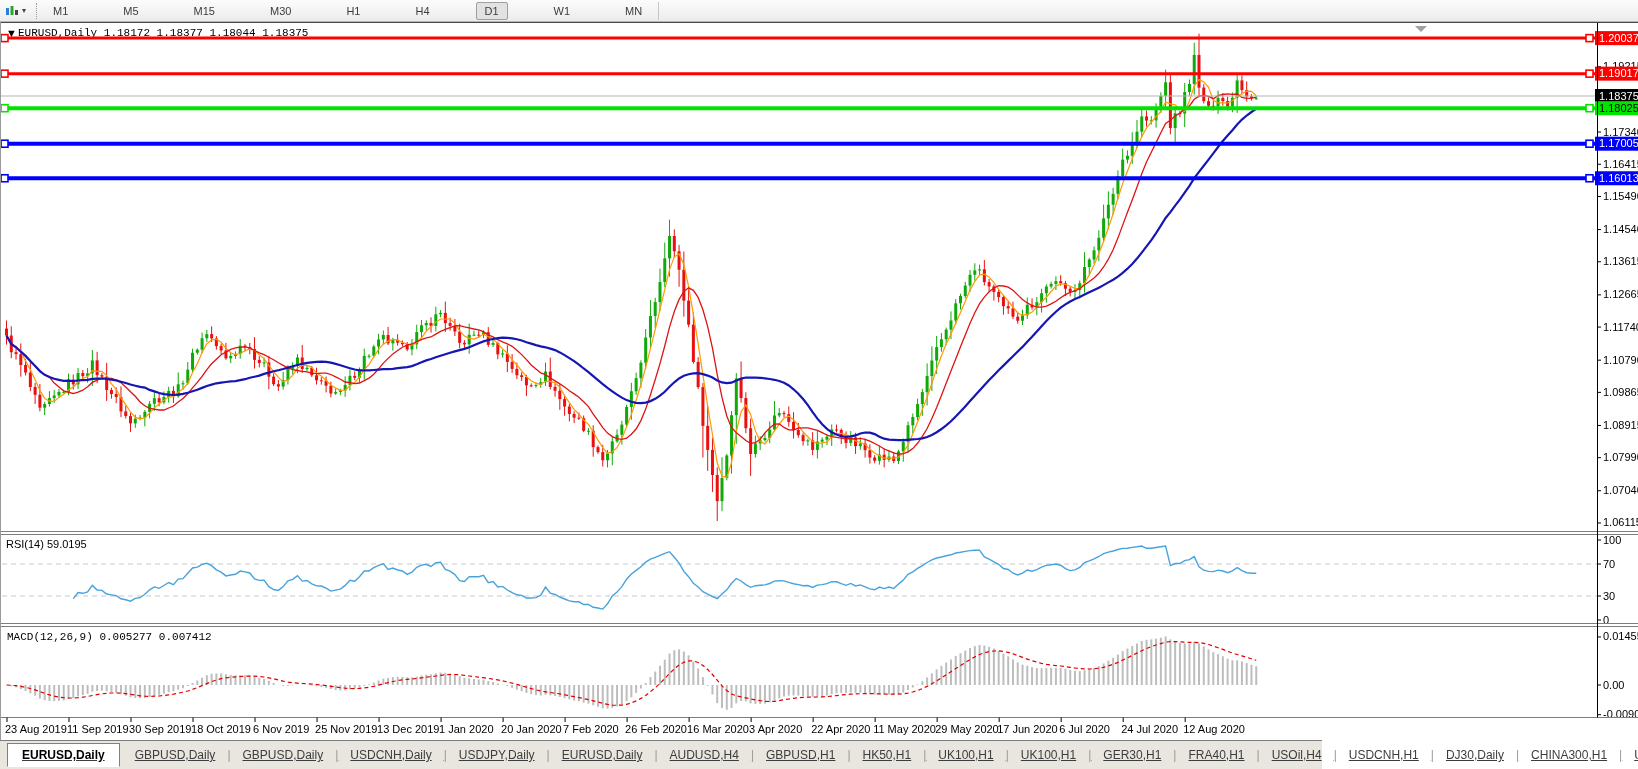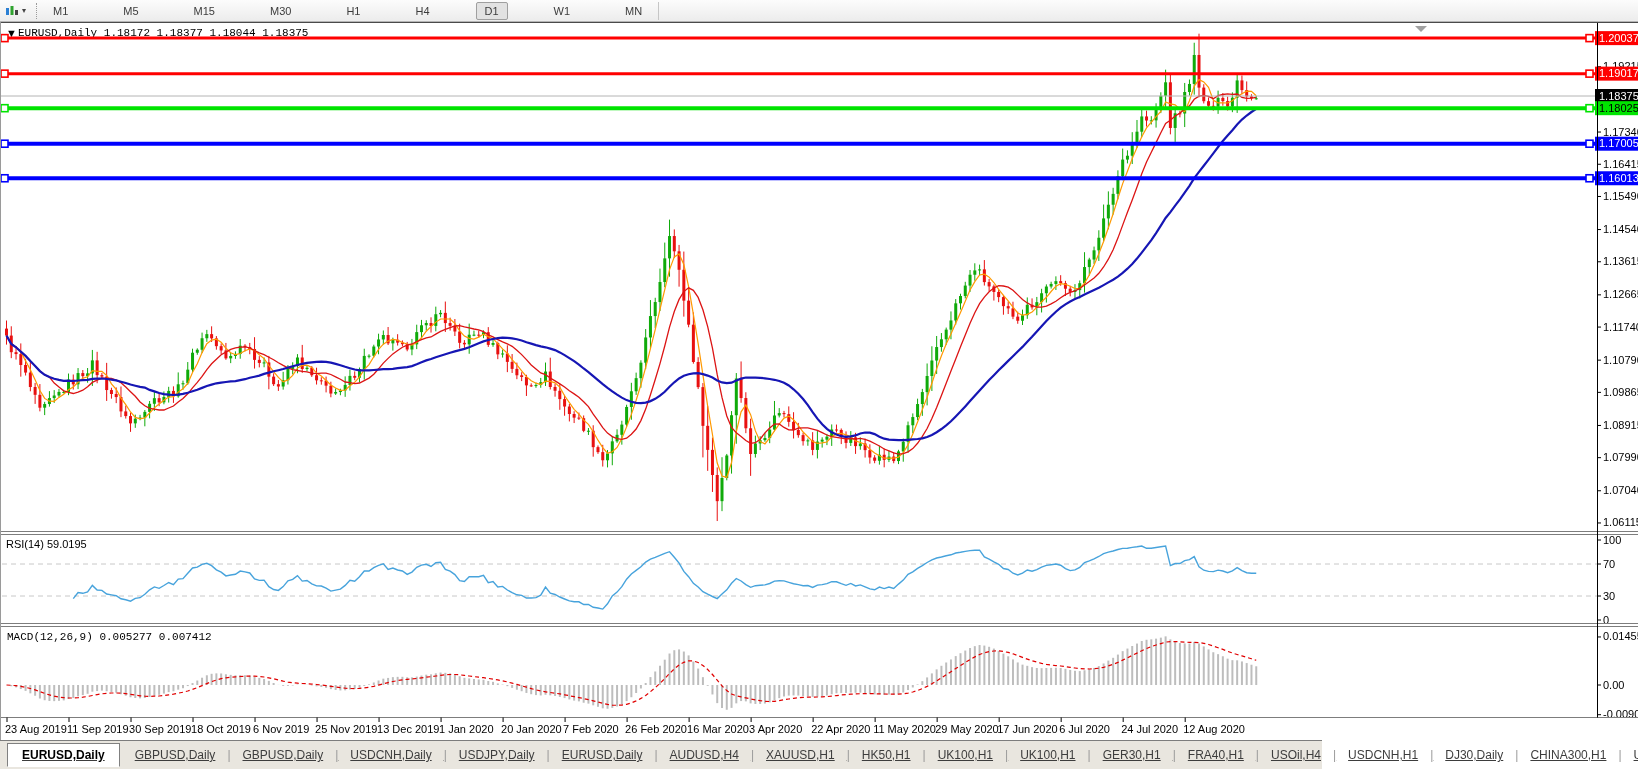--- a/index.html
+++ b/index.html
@@ -1033,21 +1033,21 @@
       <span class="tab">GBPUSD,Daily</span>
       <span class="tab-sep">|</span>
       <span class="tab">USDCNH,Daily</span>
       <span class="tab-sep">|</span>
       <span class="tab">USDJPY,Daily</span>
       <span class="tab-sep">|</span>
       <span class="tab">EURUSD,Daily</span>
       <span class="tab-sep">|</span>
       <span class="tab">AUDUSD,H4</span>
       <span class="tab-sep">|</span>
-      <span class="tab">XAUUSD,H1</span>
+      <span class="tab">GBPUSD,H1</span>
       <span class="tab-sep">|</span>
       <span class="tab">HK50,H1</span>
       <span class="tab-sep">|</span>
       <span class="tab">UK100,H1</span>
       <span class="tab-sep">|</span>
       <span class="tab">UK100,H1</span>
       <span class="tab-sep">|</span>
       <span class="tab">GER30,H1</span>
       <span class="tab-sep">|</span>
       <span class="tab">FRA40,H1</span>

